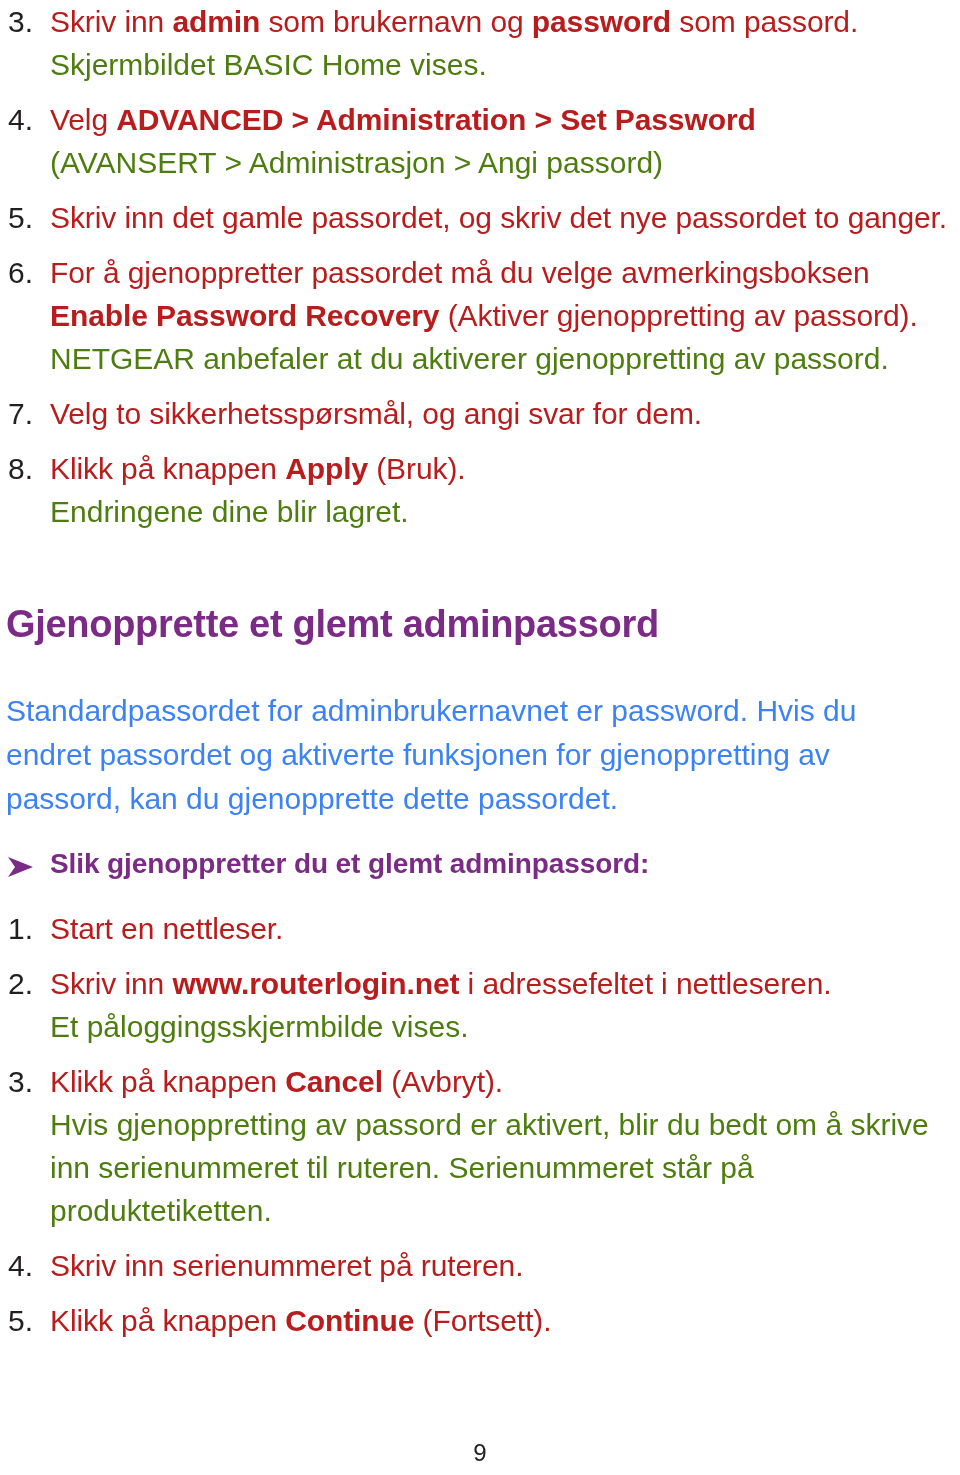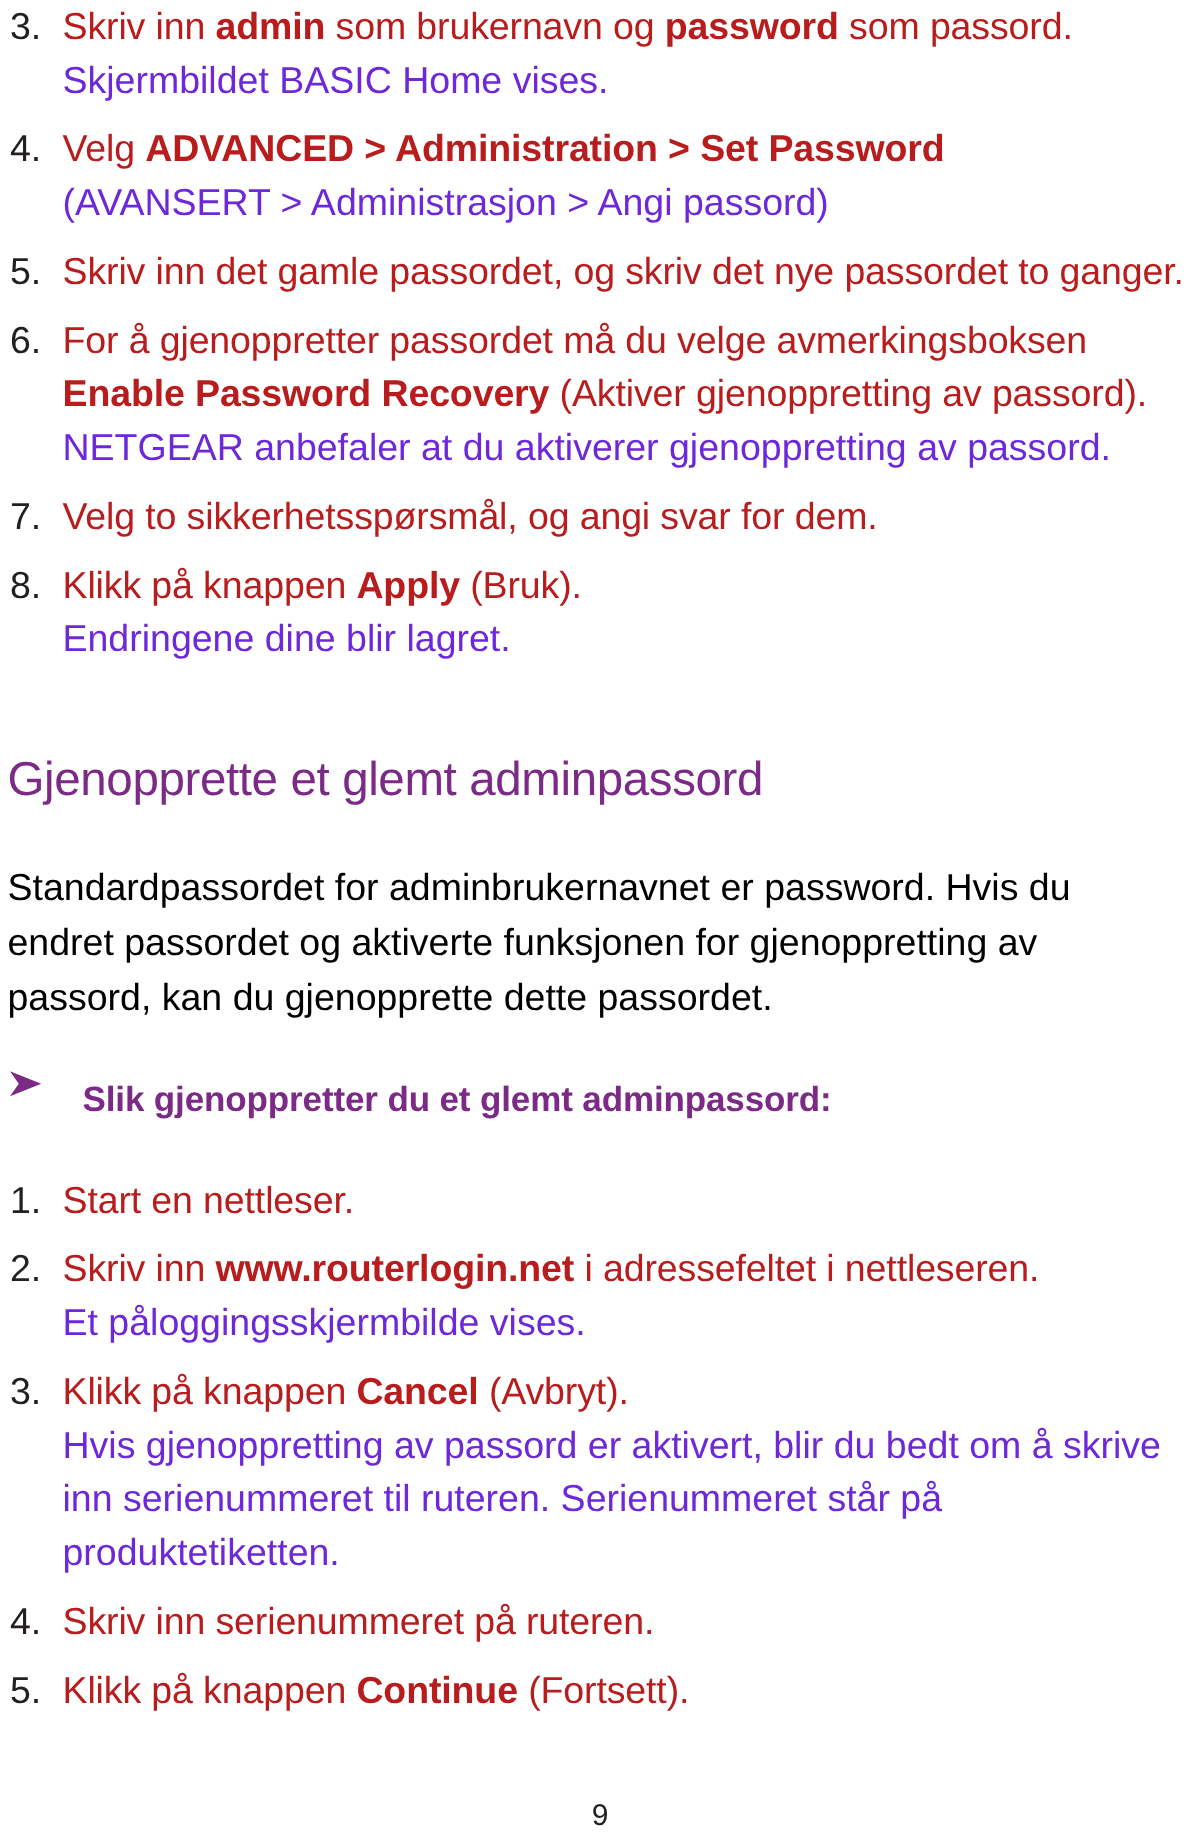--- a/index.html
+++ b/index.html
@@ -46,30 +46,30 @@
     font-size: 30px;
     line-height: 43px;
     letter-spacing: -0.1px;
     color: #b91c1c;
     padding-right: 12px;
   }
   .cont {
     margin-left: 50px;
     font-size: 30px;
     line-height: 43px;
-    color: #6d28d9;
+    color: #4d7c0f;
     padding-right: 6px;
   }
   b, strong { font-weight: 700; }
 
   
   .h1 {
     font-size: 38px;
     line-height: 46px;
-    font-weight: 400;
+    font-weight: 700;
     color: #7b2a86;
     padding-left: 6px;
     letter-spacing: -0.3px;
     margin: 0;
   }
   .h2-row {
     display: flex;
     align-items: flex-start;
     margin: 0;
   }
@@ -81,28 +81,28 @@
     color: #7b2a86;
     line-height: 42px;
   }
   .h2-bullet svg { display: block; margin-top: 12px; }
   .h2 {
     font-size: 28px;
     line-height: 42px;
     font-weight: 700;
     color: #7b2a86;
     letter-spacing: -0.1px;
-    margin: 16px;
+    margin: 0;
   }
 
   
   .para {
     font-size: 30px;
     line-height: 44px;
-    color: #000000;
+    color: #3b82f6;
     padding-left: 6px;
     padding-right: 30px;
     margin: 0;
   }
 
   
   .folio {
     position: absolute;
     left: 0;
     right: 0;

